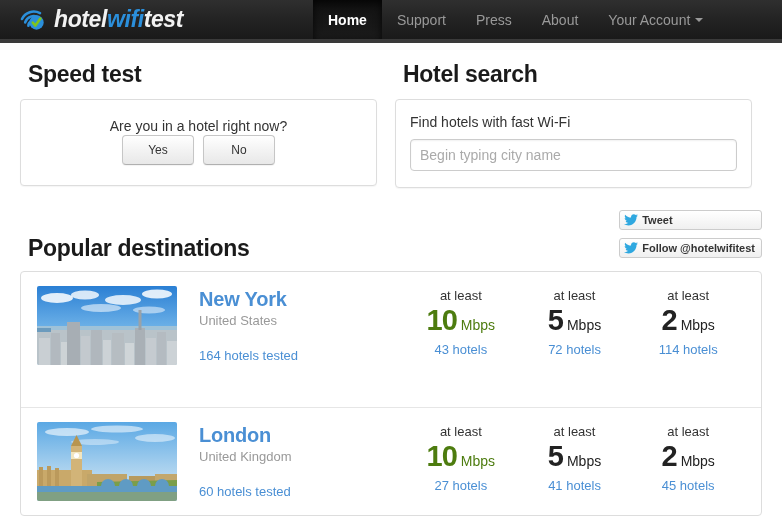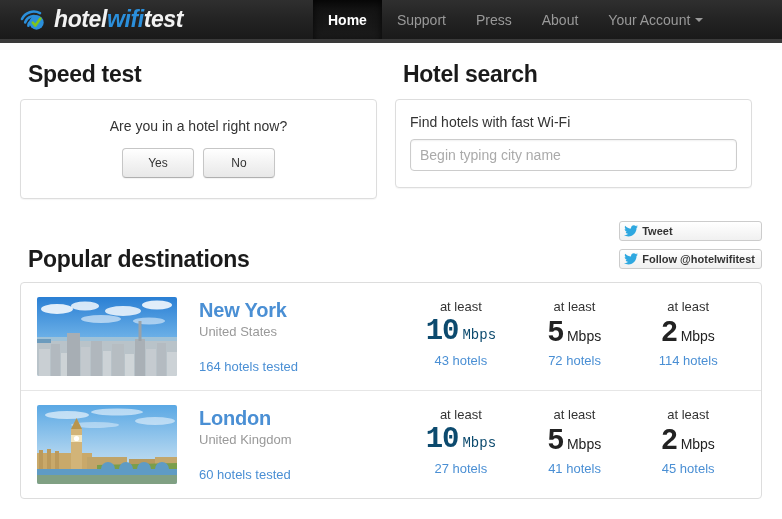--- a/index.html
+++ b/index.html
@@ -89,21 +89,21 @@
     border-radius: 4px;
     background: #ffffff;
     box-shadow: 0 1px 1px rgba(0,0,0,0.04);
   }
   .panel.speed { padding: 18px 14px 20px; text-align: center; }
   .panel.search { padding: 14px 14px 16px; }
 
   .speed-question {
     font-size: 14px;
     color: #333333;
-    margin-bottom: 14px;
+    margin-bottom: 1px;
   }
   .btn-row { display: flex; justify-content: center; gap: 9px; }
   .btn {
     font-family: "Liberation Sans", sans-serif;
     font-size: 12px;
     color: #333333;
     background: linear-gradient(to bottom, #ffffff 0%, #f3f3f3 50%, #e8e8e8 100%);
     border: 1px solid #c6c6c6;
     border-bottom-color: #b0b0b0;
     border-radius: 4px;
@@ -165,21 +165,21 @@
     border: 1px solid #dddddd;
     border-radius: 4px;
     background: #ffffff;
     overflow: hidden;
   }
   .dest-row {
     display: flex;
     align-items: flex-start;
     padding: 14px 16px 14px 16px;
   }
-  .dest-row + .dest-row { border-top: 1px solid #e6e6e6; }
+  .dest-row + .dest-row { border-top: 1px solid #e6e6e6; margin-top: 28px; }
 
   .thumb {
     width: 140px; height: 79px;
     flex: none;
     border-radius: 2px;
     overflow: hidden;
     margin-right: 22px;
     position: relative;
   }
   .thumb svg { display: block; width: 100%; height: 100%; }
@@ -218,21 +218,21 @@
     margin-bottom: 2px;
   }
   .mbps-line {
     display: flex;
     align-items: baseline;
     justify-content: center;
     gap: 4px;
   }
   .mbps-num { font-size: 29px; font-weight: bold; line-height: 1.1; letter-spacing: -1px; }
   .mbps-unit { font-size: 14px; }
-  .tier-10 .mbps-num, .tier-10 .mbps-unit { color: #0c4a6e; font-family: Liberation Mono, monospace; }
+  .tier-10 .mbps-num, .tier-10 .mbps-unit { color: #4d7c0f; }
   .tier-5 .mbps-num, .tier-5 .mbps-unit { color: #222222; }
   .tier-2 .mbps-num, .tier-2 .mbps-unit { color: #222222; }
   .hotel-count {
     font-size: 13px;
     color: #4a8fd4;
     text-decoration: none;
     margin-top: 5px;
     display: inline-block;
   }
 </style>

